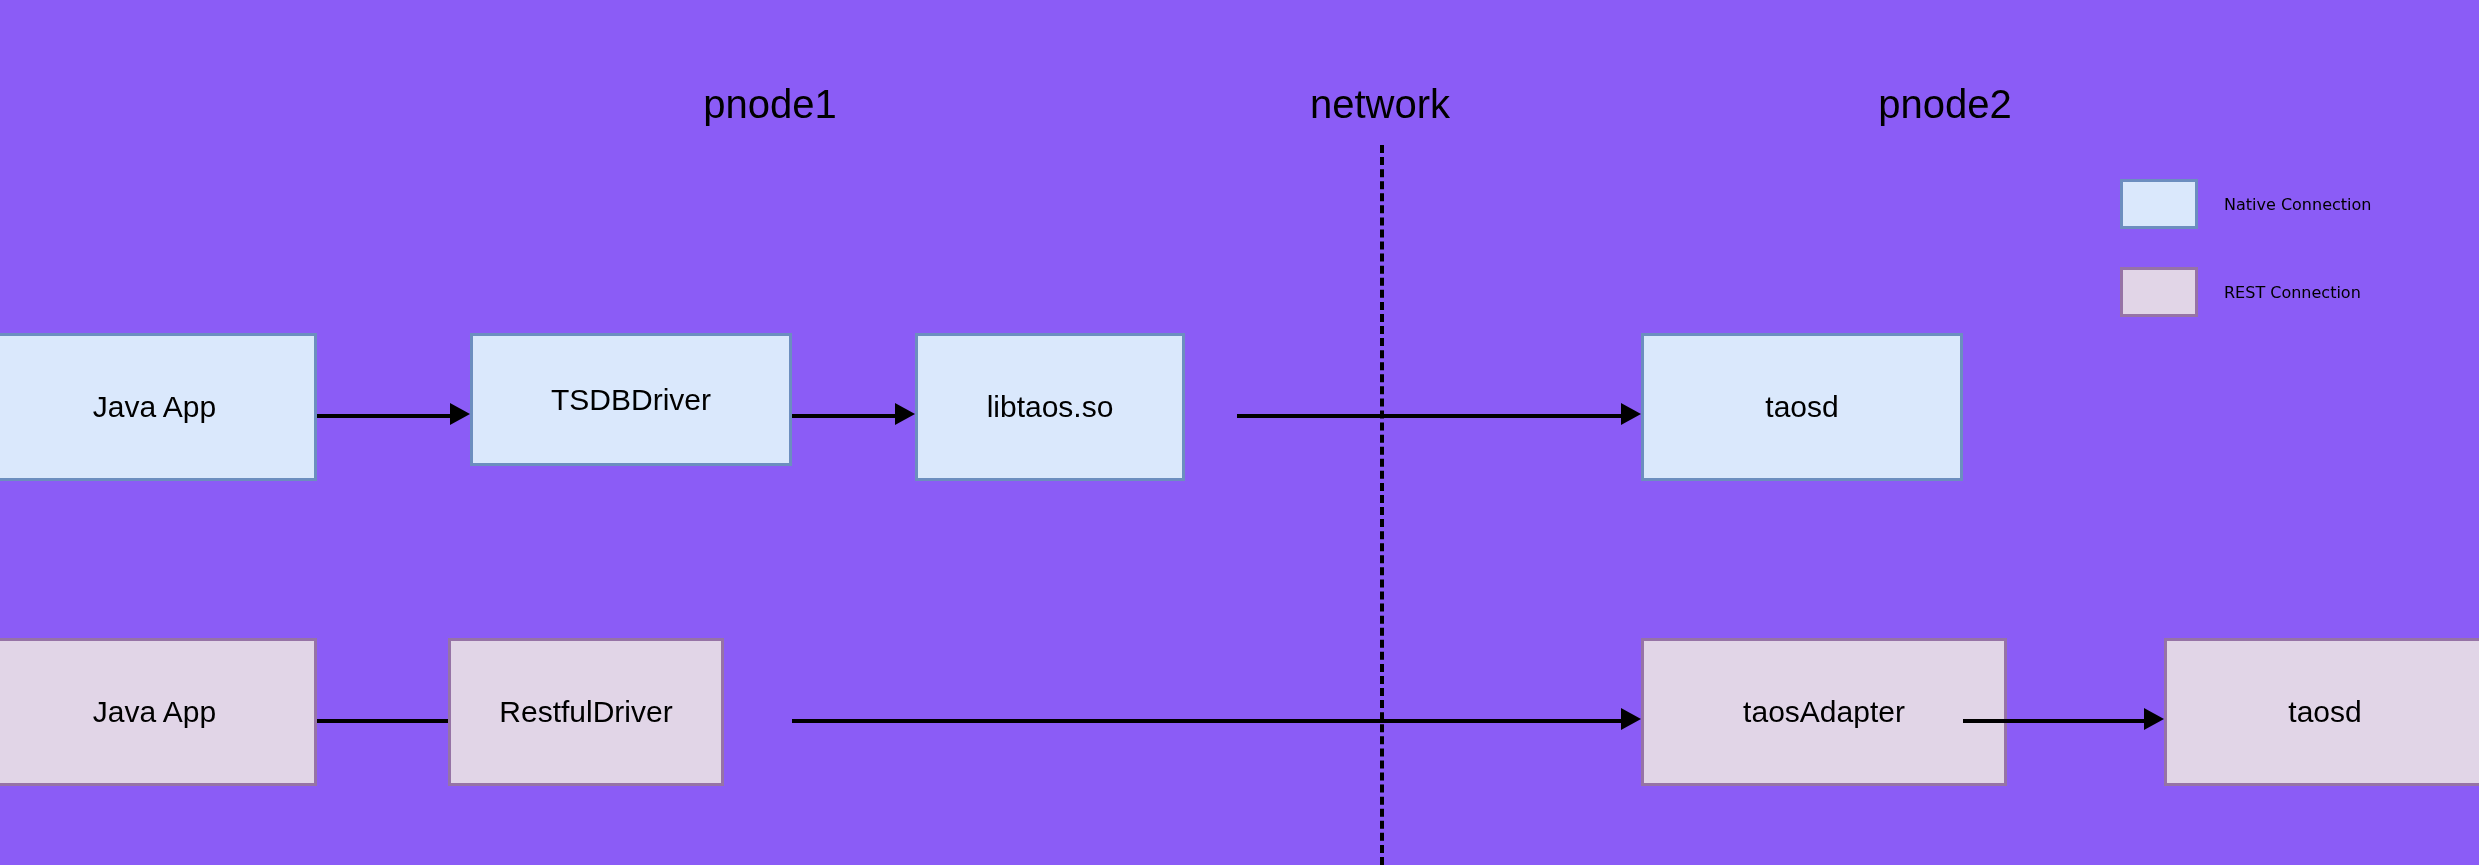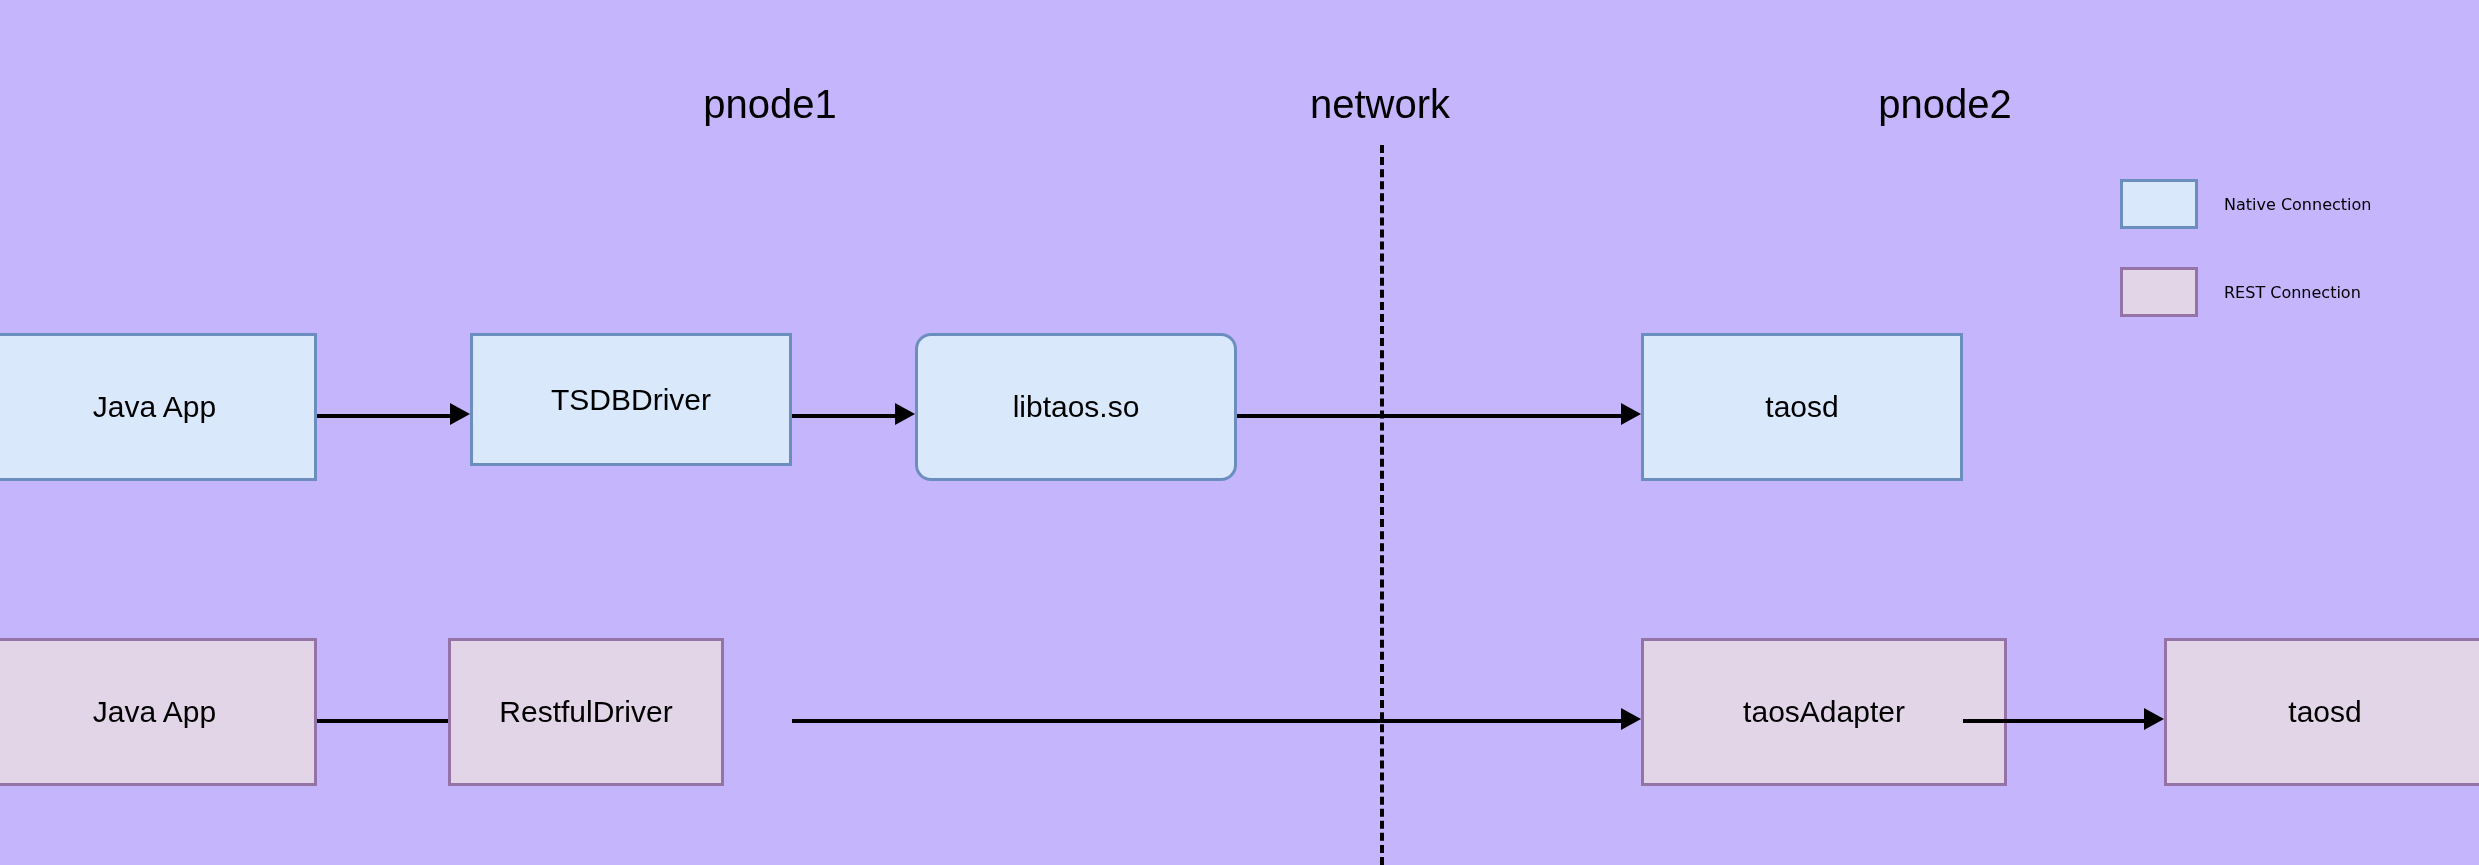--- a/index.html
+++ b/index.html
@@ -5,21 +5,21 @@
 <style>
   html, body {
     margin: 0;
     padding: 0;
     background: #ffffff;
   }
   #canvas {
     position: relative;
     width: 2479px;
     height: 865px;
-    background: #c4b5fd;
+    background: #8b5cf6;
     overflow: hidden;
     font-family: "Liberation Sans", sans-serif;
   }
 
   
   .col-header {
     position: absolute;
     font-size: 40px;
     color: #000000;
     white-space: nowrap;
@@ -128,21 +128,21 @@
     <div class="edge" style="left:317px; top:414px; width:133px;"></div>
     <div class="arrowhead" style="left:450px; top:403px;"></div>
 
     <div class="node native" style="left:470px; top:333px; width:322px; height:133px;">
       <span>TSDBDriver</span>
     </div>
 
     <div class="edge" style="left:792px; top:414px; width:103px;"></div>
     <div class="arrowhead" style="left:895px; top:403px;"></div>
 
-    <div class="node native" style="left:915px; top:333px; width:322px; height:148px;border-radius:16px;">
+    <div class="node native" style="left:915px; top:333px; width:270px; height:148px;">
       <span>libtaos.so</span>
     </div>
 
     <div class="edge" style="left:1237px; top:414px; width:384px;"></div>
     <div class="arrowhead" style="left:1621px; top:403px;"></div>
 
     <div class="node native" style="left:1641px; top:333px; width:322px; height:148px;">
       <span>taosd</span>
     </div>
   </div>

